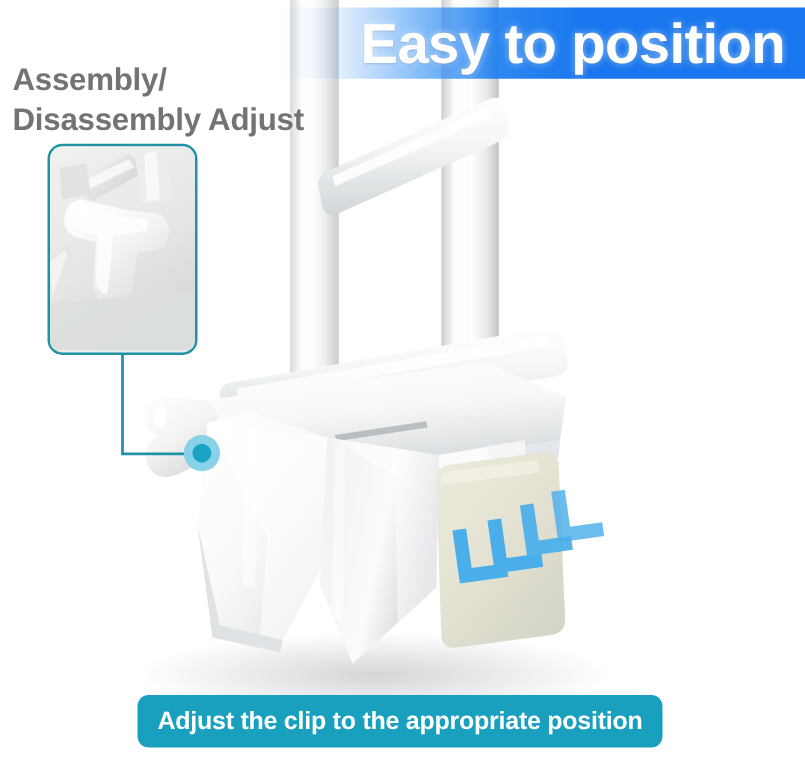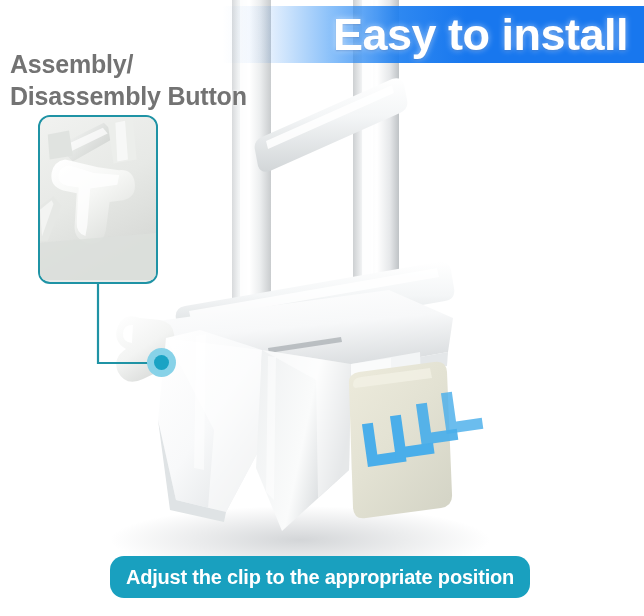--- a/index.html
+++ b/index.html
@@ -106,21 +106,21 @@
   }
 
   
   #footer-banner {
     position: absolute;
     left: 110px;
     top: 556px;
     width: 420px;
     height: 42px;
     background: #19a0bf;
-    border-radius: 14px;
+    border-radius: 9px;
     display: flex;
     align-items: center;
     justify-content: center;
   }
   #footer-text {
     color: #ffffff;
     font-size: 20px;
     font-weight: bold;
     letter-spacing: -0.2px;
     white-space: nowrap;
@@ -263,26 +263,26 @@
       <path d="M196 336 L206 334 L204 470 L194 468 Z" fill="#ffffff"></path>
       <path d="M268 356 L276 357 L274 500 L266 492 Z" fill="#ffffff"></path>
     </g>
   </svg>
 
   <svg id="leader-line" viewBox="0 0 644 616" xmlns="http://www.w3.org/2000/svg">
     <path d="M98 284 L98 363 L150 363" fill="none" stroke="#1f93a5" stroke-width="2.2" stroke-linecap="square"></path>
   </svg>
 
   <div id="headline-banner">
-    <span id="headline-text">Easy to install</span>
+    <span id="headline-text">Easy to position</span>
   </div>
 
   <div id="callout-label">
     <span class="ln">Assembly/</span>
-    <span class="ln">Disassembly Button</span>
+    <span class="ln">Disassembly Adjust</span>
   </div>
 
   <div id="inset-box">
     <svg class="inset-img" viewBox="0 0 120 169" xmlns="http://www.w3.org/2000/svg">
       <defs>
         <linearGradient id="insetBg" x1="0" y1="0" x2="0.4" y2="1">
           <stop offset="0%" stop-color="#f1f2f0"></stop>
           <stop offset="55%" stop-color="#e7e9e6"></stop>
           <stop offset="100%" stop-color="#d7d9d6"></stop>
         </linearGradient>

